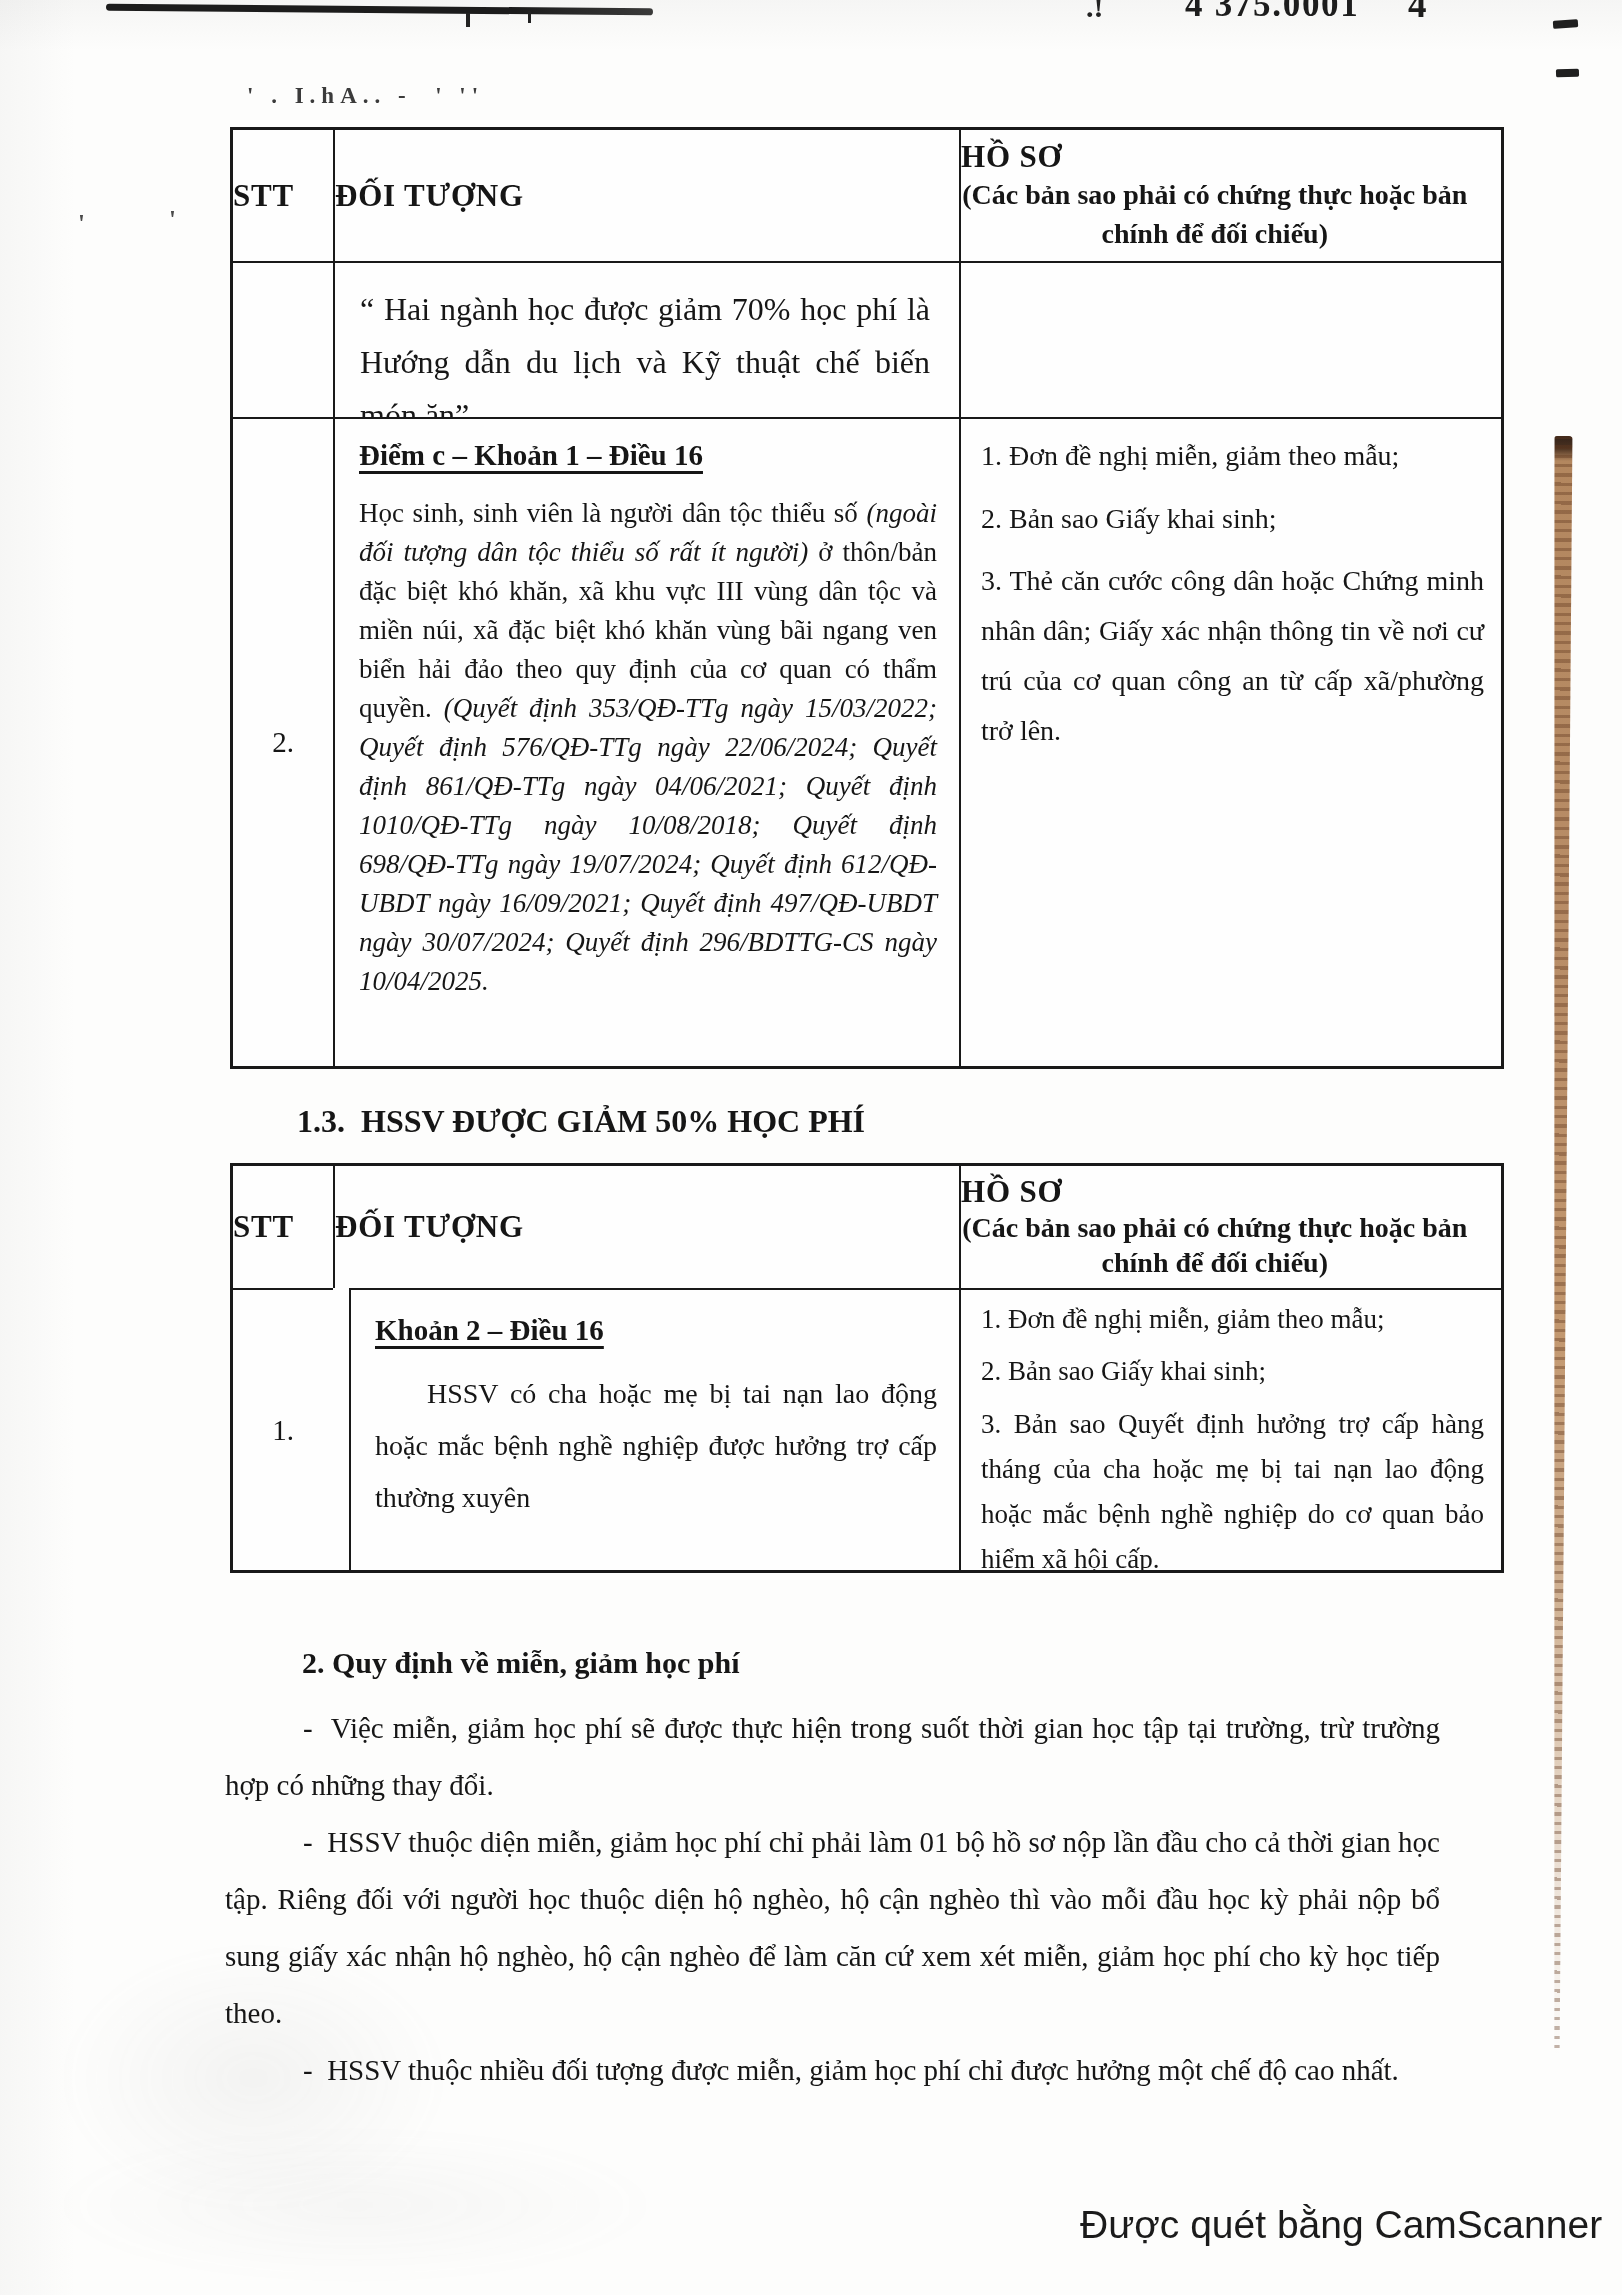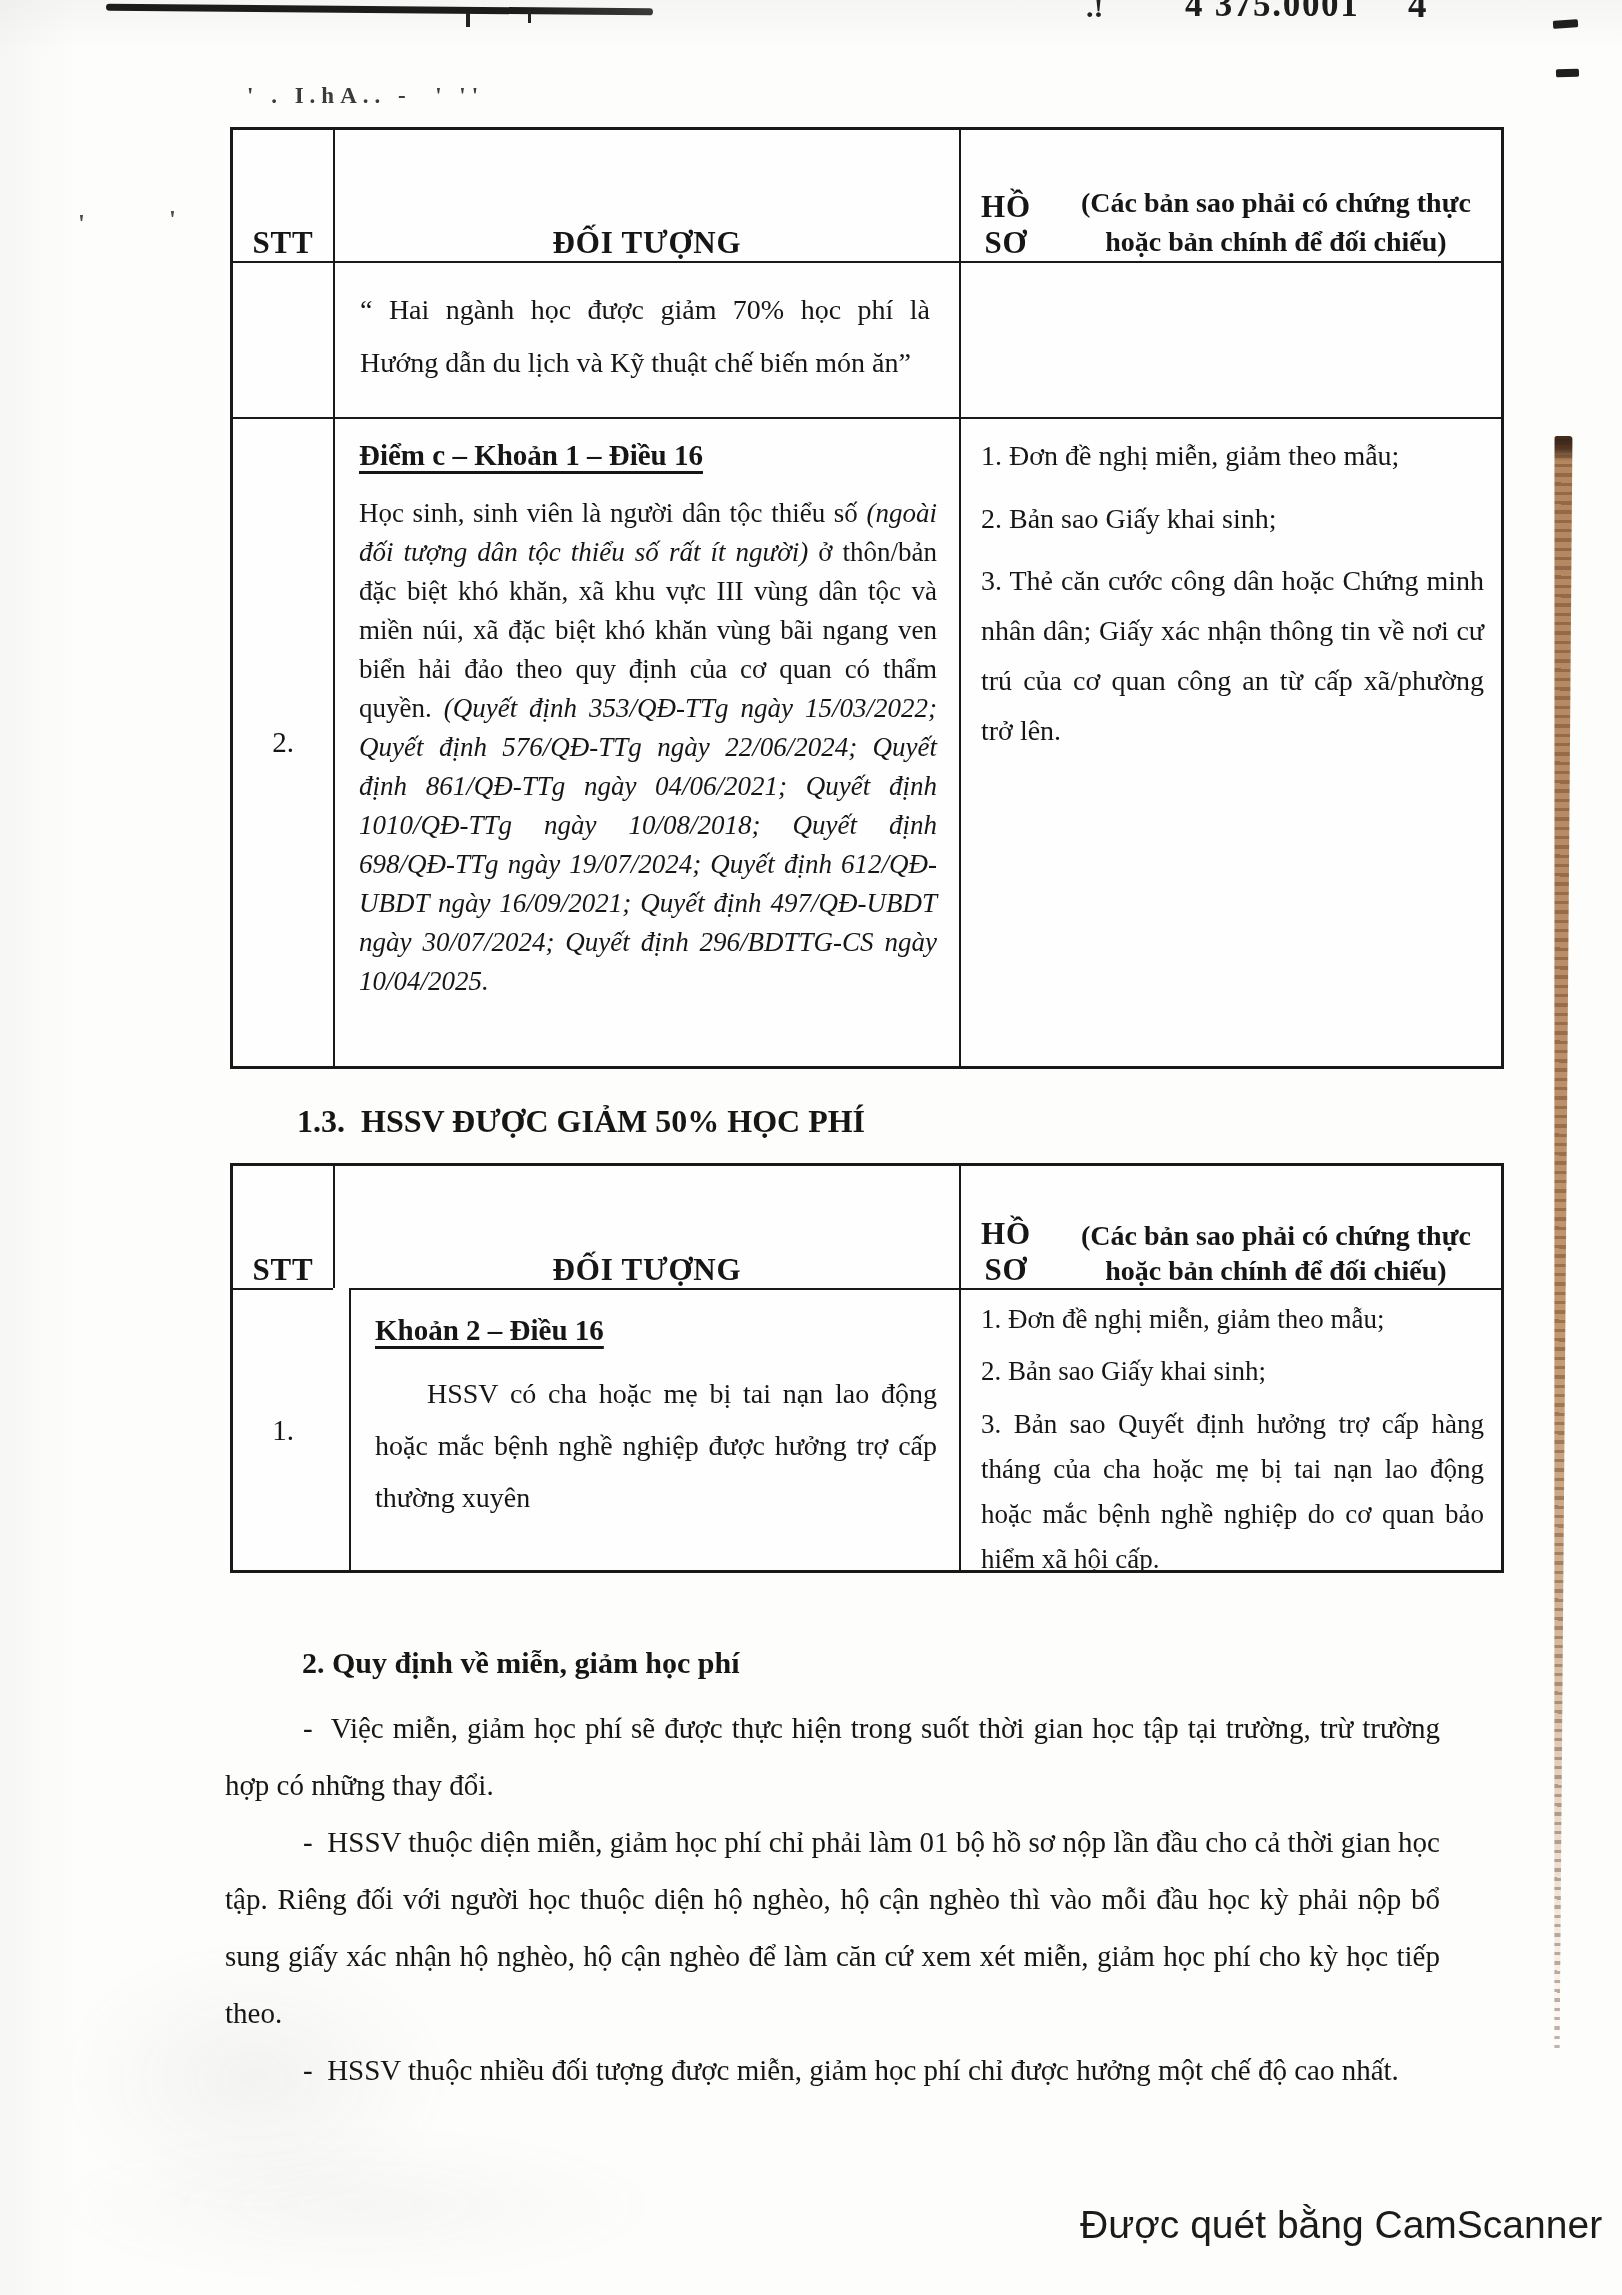--- a/index.html
+++ b/index.html
@@ -50,27 +50,27 @@
   
   .tbl{position:absolute;display:grid;background:#fefefe;border:3.4px solid #191919;}
   .t1{left:230px;top:127px;grid-template-columns:100px 626px 542px;
       grid-template-rows:131px 156px 649px;}
   .t2{left:230px;top:1163px;grid-template-columns:100px 626px 542px;
       grid-template-rows:122px 282px;}
   .tbl > div{border-left:2.5px solid #191919;border-top:2.5px solid #191919;
     box-sizing:border-box;overflow:hidden;}
   .tbl > div.c1{border-left:none;}
   .tbl > div.r1{border-top:none;}
-  .hcell{display:flex;flex-direction:row;align-items:flex-end;justify-content:center;
+  .hcell{display:flex;flex-direction:column;align-items:flex-start;justify-content:center;
     text-align:center;font-weight:bold;}
   .h-title{font-size:31px;letter-spacing:0.8px;}
   .h-note{font-size:28px;line-height:39px;width:94%;}
   .t2 .h-note{line-height:35px;}
   .stt-val{display:flex;align-items:center;justify-content:center;font-size:29px;}
-  .quote-cell{padding:20px 29px 0 25px;font-size:28px;line-height:53px;text-align:justify;}
+  .quote-cell{padding:20px 29px 0 25px;font-size:32px;line-height:53px;text-align:justify;}
   .obj-cell{padding:15px 22px 0 24px;font-size:27px;line-height:39px;text-align:justify;}
   .obj-cell .cell-heading{font-size:29px;font-weight:bold;line-height:1.25;
     text-decoration:underline;text-decoration-thickness:2.5px;text-underline-offset:6px;
     margin:3.4px 0 20px 0;display:inline-block;text-align:left;}
   .obj-cell p{margin:0;}
   .it{font-style:italic;}
   .t2 .obj-cell{font-size:28px;line-height:52px;margin-left:16px;}
   .t2 .obj-cell p{text-indent:52px;}
   .docs-cell{padding:12px 17px 5px 20px;font-size:28px;}
   .doc-item{line-height:50px;margin-bottom:12.7px;text-align:justify;}

